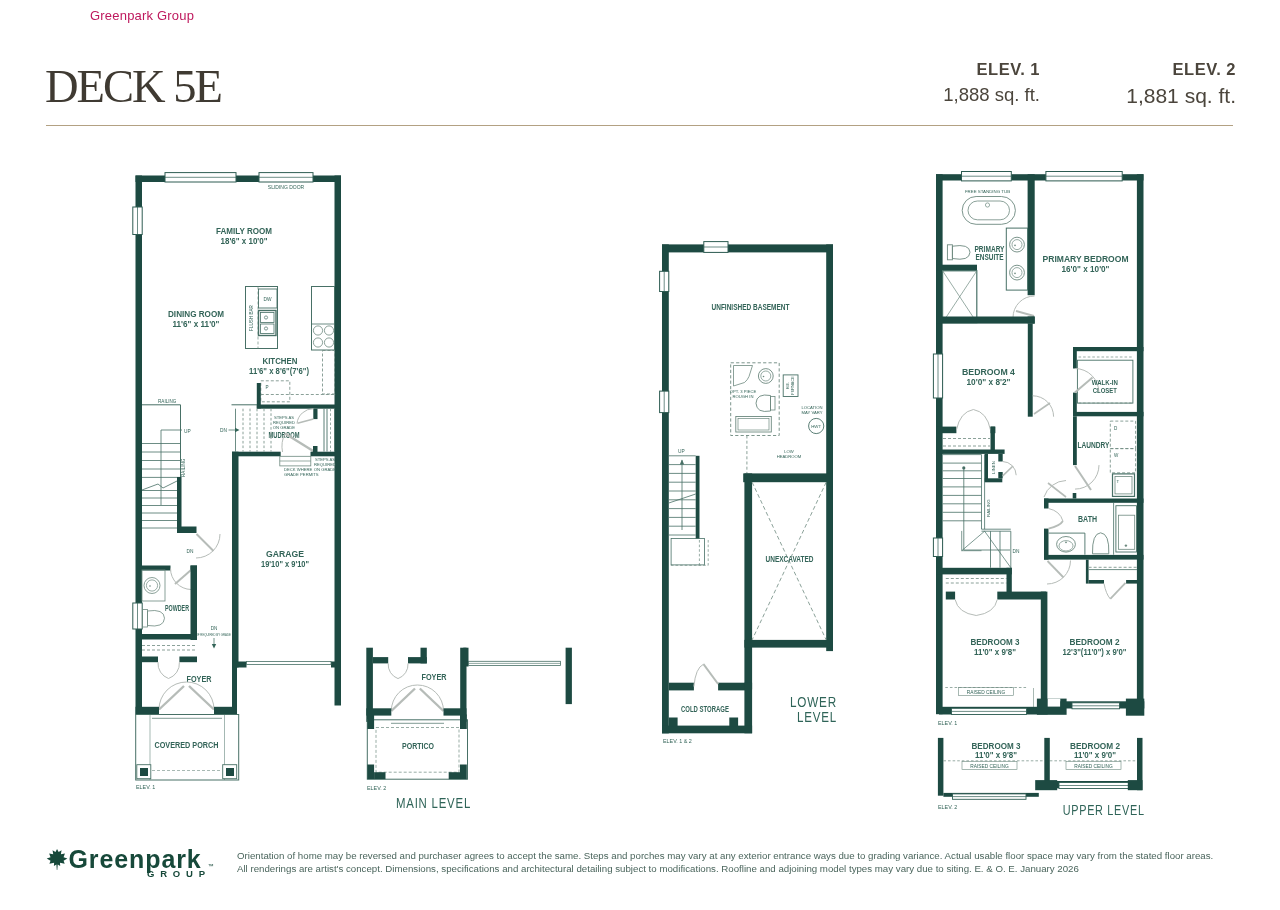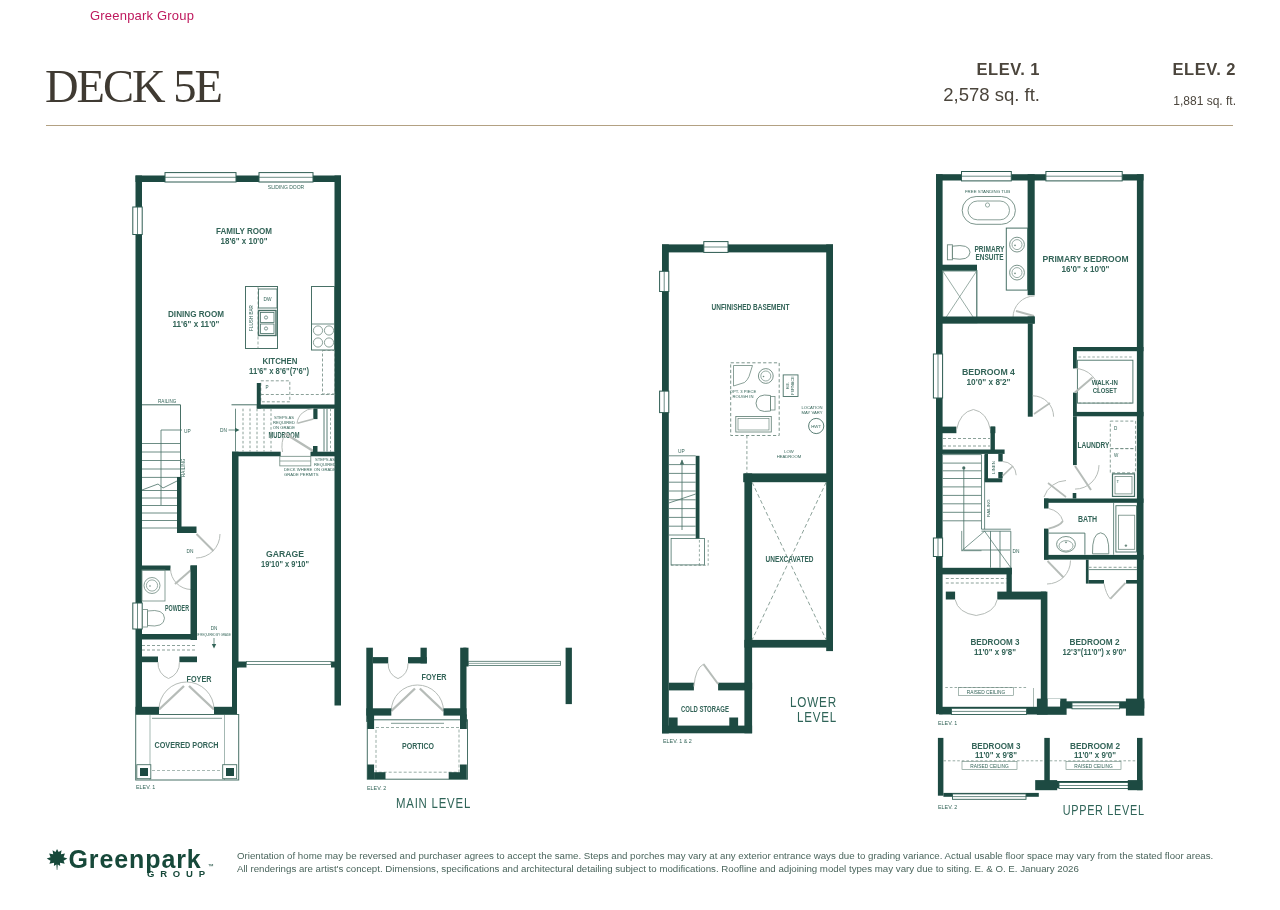--- a/index.html
+++ b/index.html
@@ -8,26 +8,26 @@
 </style>
 </head>
 <body>
 
 <div class="abs" style="left:46px;top:8px;font-size:13px;color:#be185d;letter-spacing:0.2px;margin-left:44px;">Greenpark Group</div>
 
 <div class="abs" style="left:45px;top:60px;font-family:'Liberation Serif',serif;font-size:46.5px;color:#3f3a32;letter-spacing:-2px;">DECK 5E</div>
 
 <div class="abs" style="left:900px;top:60px;width:140px;text-align:right;">
   <div style="font-size:16.5px;font-weight:bold;color:#4b453c;letter-spacing:0.5px;">ELEV. 1</div>
-  <div style="font-size:18.5px;color:#4b453c;margin-top:5px;">2,578 sq. ft.</div>
+  <div style="font-size:18.5px;color:#4b453c;margin-top:5px;">1,888 sq. ft.</div>
 </div>
 
 <div class="abs" style="left:1096px;top:60px;width:140px;text-align:right;">
   <div style="font-size:16.5px;font-weight:bold;color:#4b453c;letter-spacing:0.5px;">ELEV. 2</div>
-  <div style="font-size:12px;color:#4b453c;margin-top:15px;">1,881 sq. ft.</div>
+  <div style="font-size:21px;color:#4b453c;margin-top:5px;">1,881 sq. ft.</div>
 </div>
 
 <div class="abs" style="left:46px;top:125px;width:1187px;height:1px;background:#b3a183;"></div>
 
 <svg class="abs" style="left:0;top:0;" width="1280" height="910" viewBox="0 0 1280 910">
 
 <g>
 
 <rect x="135.5" y="175.5" width="205.5" height="6.5" fill="#1d4a42"></rect>
 

